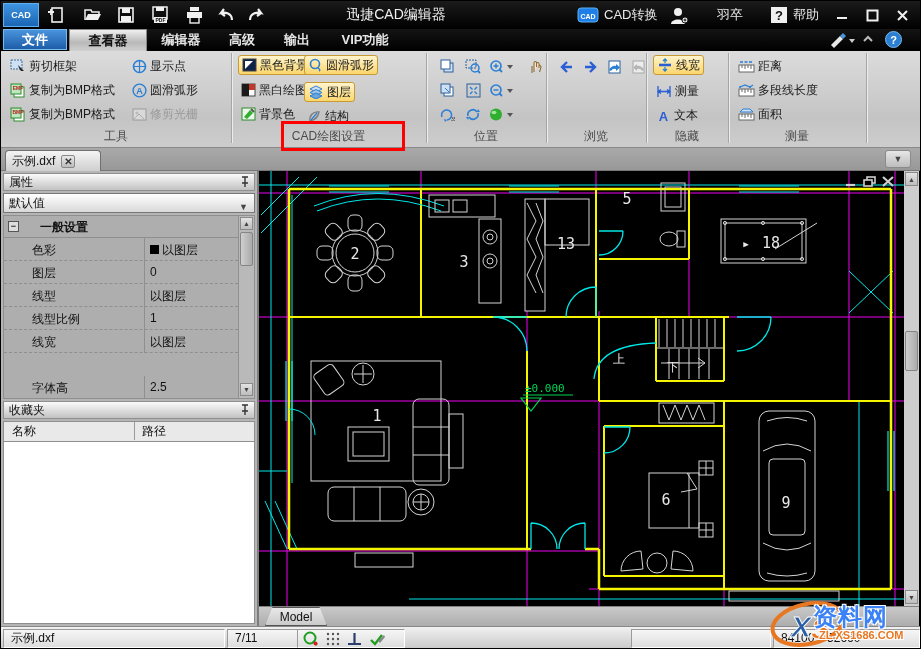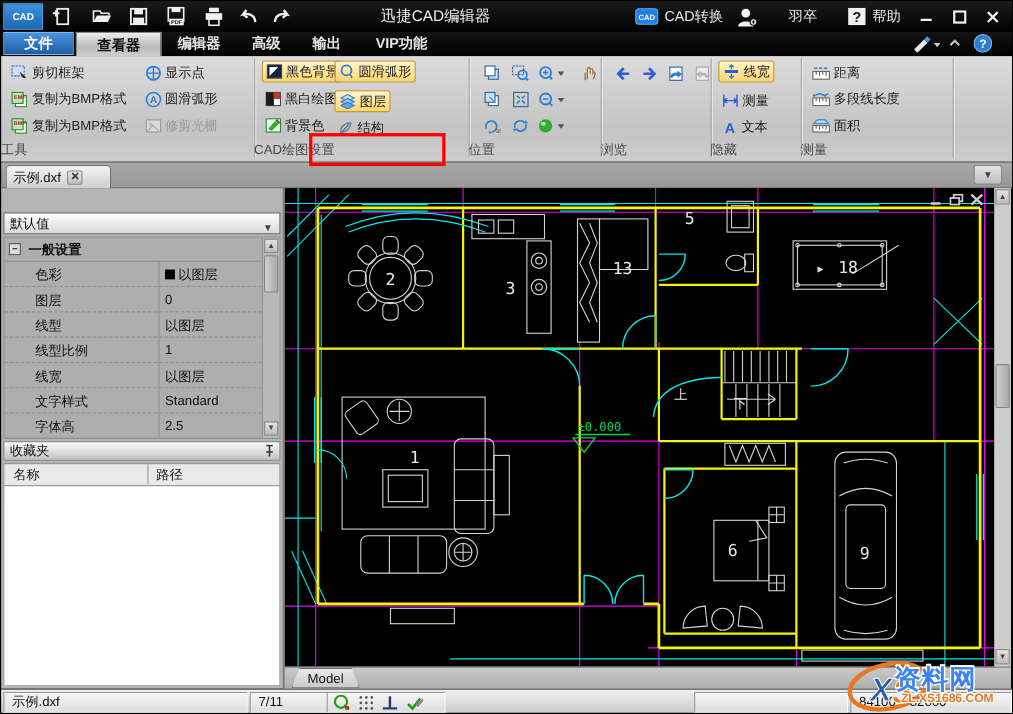--- a/index.html
+++ b/index.html
@@ -14,21 +14,21 @@
   .tb-right{top:0;height:28px;display:flex;align-items:center;color:#e8e8e8;font-size:13px;}
   .winctl{top:4px;height:20px;width:26px;display:flex;align-items:center;justify-content:center;}
   
   #menurow{left:0;top:28px;width:921px;height:22px;background:linear-gradient(#141414,#000);}
   .filebtn{left:2px;top:0px;width:64px;height:21px;background:linear-gradient(#4a93dd,#1d5da8);border:1px solid #7db8ea;color:#fff;font-size:13px;font-weight:bold;text-align:center;line-height:19px;}
   .mtab{top:0;height:22px;color:#e6e6e6;font-size:13px;font-weight:bold;text-align:center;line-height:22px;}
   .mtab.active{background:linear-gradient(#efefef,#b9b9b9 60%,#cfcfcf);color:#111;border:1px solid #888;border-bottom:none;}
   
   #ribbon{left:0;top:50px;width:921px;height:97px;background:linear-gradient(#dcdcdc,#c4c4c4 70%,#cdcdcd);border-bottom:1px solid #8a8a8a;}
   .rsep{top:2px;width:2px;height:90px;border-left:1px solid #a6a6a6;border-right:1px solid #ececec;}
-  .glabel{top:77px;height:16px;color:#4a4a4a;font-size:12px;text-align:left;}
+  .glabel{top:77px;height:16px;color:#4a4a4a;font-size:12px;text-align:center;}
   .ritem{height:20px;display:flex;align-items:center;gap:3px;font-size:12px;color:#1a1a1a;white-space:nowrap;padding:1px 3px;}
   .ritem.hl{background:linear-gradient(#fff4cd,#fbd66d);border:1px solid #c79a36;border-radius:3px;}
   .ritem.dis{color:#9a9a9a;}
   .ibtn{width:24px;height:20px;display:flex;align-items:center;justify-content:center;border:1px solid transparent;border-radius:2px;}
   .redbox{border:3px solid #ff0000;background:transparent;z-index:5;}
   
   #doctabs{left:0;top:147px;width:921px;height:23px;background:linear-gradient(#a9a9a9,#989898);border-bottom:1px solid #777;}
   .dtab{left:4px;top:2px;width:96px;height:21px;background:linear-gradient(#f4f4f4,#cfcfcf);border:1px solid #6f6f6f;border-bottom:none;border-radius:4px 4px 0 0;display:flex;align-items:center;gap:6px;padding:0 6px;font-size:12px;color:#111;}
   .dclose{width:14px;height:13px;background:linear-gradient(#e8e8e8,#bdbdbd);border:1px solid #888;border-radius:2px;font-size:10px;line-height:11px;text-align:center;color:#333;font-weight:bold;}
   .ddrop{left:884px;top:2px;width:26px;height:18px;background:linear-gradient(#e6e6e6,#bdbdbd);border:1px solid #8a8a8a;border-radius:3px;text-align:center;font-size:9px;color:#444;line-height:16px;}
@@ -438,28 +438,36 @@
 
   <div id="doctabs" class="abs">
     <div class="dtab abs">
       <span>示例.dxf</span>
       <span class="dclose">✕</span>
     </div>
     <div class="ddrop abs">▼</div>
   </div>
 
   <div id="leftpanel" class="abs">
+    <div class="phead abs" style="top:2px">
+      <span>属性</span>
+      <span class="pin">
+          <svg width="10" height="12" viewBox="0 0 10 12">
+            <path d="M2,1 H8 M5,1 V7 M2,7 H8 M5,7 V11" stroke="#333" stroke-width="1.4" fill="none"></path>
+          </svg>
+        </span>
+    </div>
     <div class="combo abs">
       <span>默认值</span>
       <span class="car">▼</span>
     </div>
     <div id="propgrid" class="abs">
       <div class="pgheadrow abs">
         <span class="minus">−</span>
-        <span style="margin-left:22px">一般设置</span>
+        <span style="margin-left:36px">一般设置</span>
       </div>
       <div class="prow abs" style="top:22px">
           <span class="plab">色彩</span>
           <span class="pcol"></span>
           <span class="pval"><span class="sw"></span><span>以图层</span></span>
         </div>
       <div class="prow abs" style="top:45px">
           <span class="plab">图层</span>
           <span class="pcol"></span>
           <span class="pval">0</span>
@@ -471,25 +479,20 @@
         </div>
       <div class="prow abs" style="top:91px">
           <span class="plab">线型比例</span>
           <span class="pcol"></span>
           <span class="pval">1</span>
         </div>
       <div class="prow abs" style="top:114px">
           <span class="plab">线宽</span>
           <span class="pcol"></span>
           <span class="pval">以图层</span>
-        </div>
-      <div class="prow abs" style="top:137px">
-          <span class="plab">文字样式</span>
-          <span class="pcol"></span>
-          <span class="pval">Standard</span>
         </div>
       <div class="prow abs" style="top:160px">
           <span class="plab">字体高</span>
           <span class="pcol"></span>
           <span class="pval">2.5</span>
         </div>
       <div class="vscr abs" style="left:234px;top:0;width:16px;height:182px">
         <div class="scrbtn abs" style="left:1px;top:1px;width:13px;height:13px;font-size:7px;line-height:12px">▲</div>
         <div class="scrthumb abs" style="left:1px;top:16px;width:13px;height:34px"></div>
         <div class="scrbtn abs" style="left:1px;top:167px;width:13px;height:13px;font-size:7px;line-height:12px">▼</div>

